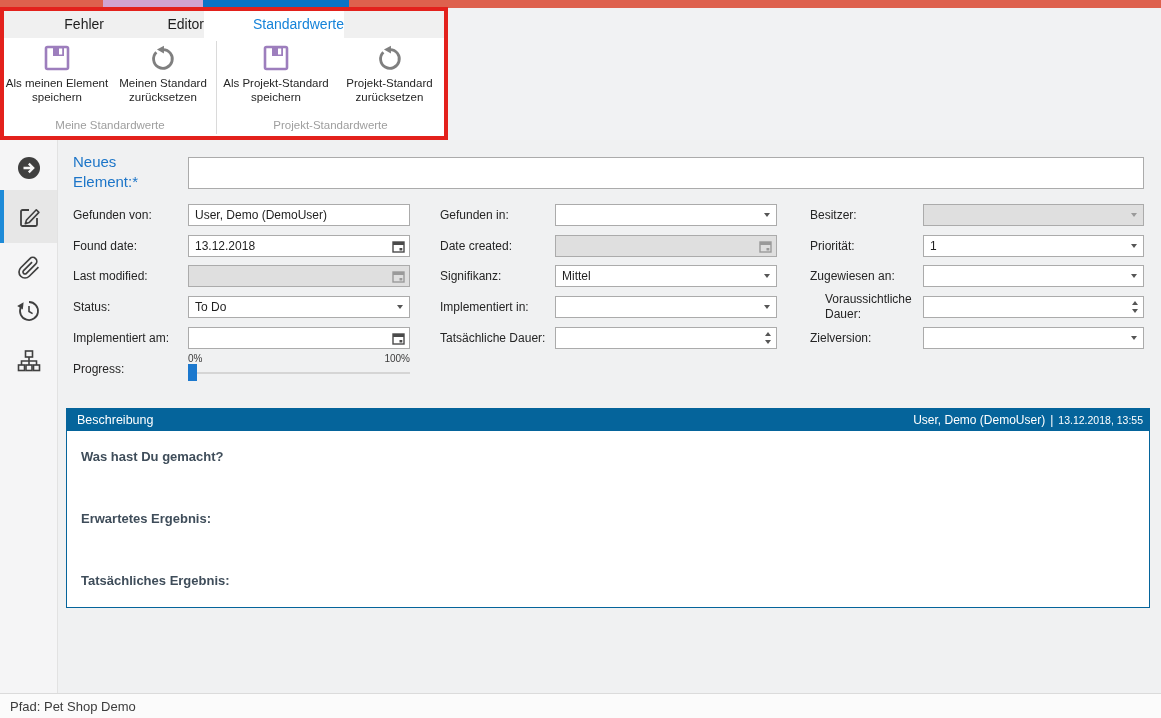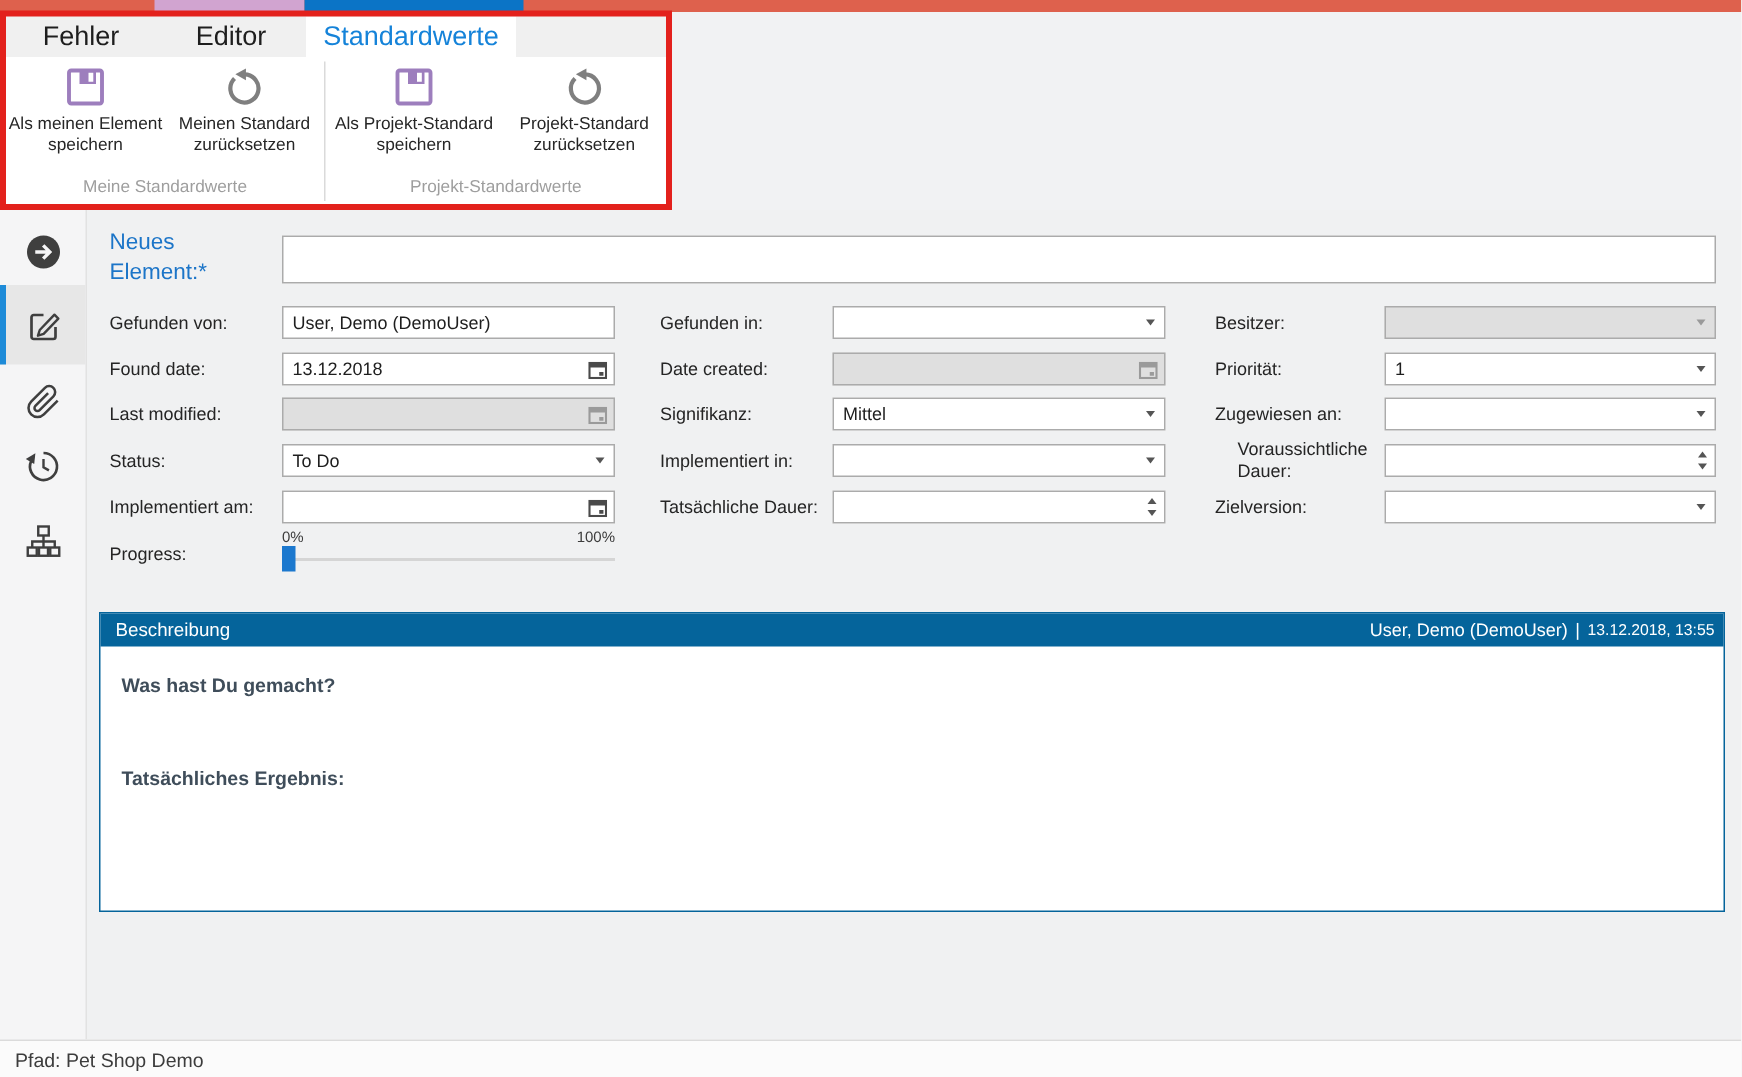--- a/index.html
+++ b/index.html
@@ -13,21 +13,21 @@
 
   
   .hdr-bg{position:absolute;left:0;top:8px;width:1161px;height:132px;background:#F1F2F3;}
 
   
   .annotation{position:absolute;left:0;top:7px;width:448px;height:133px;border:4px solid #E3211C;box-sizing:border-box;z-index:6;pointer-events:none;}
 
   
   .ribbon{position:absolute;left:4px;top:11px;width:440px;height:125px;z-index:2;}
   .tabstrip{display:flex;height:27px;background:#F0F0F0;}
-  .tab{width:100px;line-height:27px;text-align:center;font-size:18px;color:#1E1E1E;cursor:default;}
+  .tab{width:100px;line-height:27px;text-align:right;font-size:14px;color:#1E1E1E;cursor:default;}
   .tab.active{width:140px;background:#FFFFFF;color:#1583D9;}
   .ribbon-body{display:flex;height:98px;background:#FFFFFF;}
   .rgroup{display:flex;flex-direction:column;}
   .rbuttons{display:flex;flex:1;}
   .rbtn{display:flex;flex-direction:column;align-items:center;padding-top:5px;box-sizing:border-box;}
   .rbtn-label{font-size:11.5px;line-height:14px;text-align:center;color:#262626;margin-top:3px;}
   .rgroup-label{height:17px;text-align:center;font-size:11.5px;color:#9E9E9E;}
   .rsep{width:1px;background:#DADADA;margin:3px 0 2px 0;}
 
   
@@ -310,20 +310,21 @@
     <div class="desc-header">
       <span class="desc-title">Beschreibung</span>
       <span class="desc-meta">
         <span class="meta-user">User, Demo (DemoUser)</span>
         <span class="meta-sep">|</span>
         <span class="meta-date">13.12.2018, 13:55</span>
       </span>
     </div>
     <div class="desc-body">
       <div class="desc-q">Was hast Du gemacht?</div>
+      <div class="desc-q">Erwartetes Ergebnis:</div>
       <div class="desc-q">Tatsächliches Ergebnis:</div>
     </div>
   </div>
 
   <div class="statusbar">
     <span>Pfad: Pet Shop Demo</span>
   </div>
 
 </div>
 

